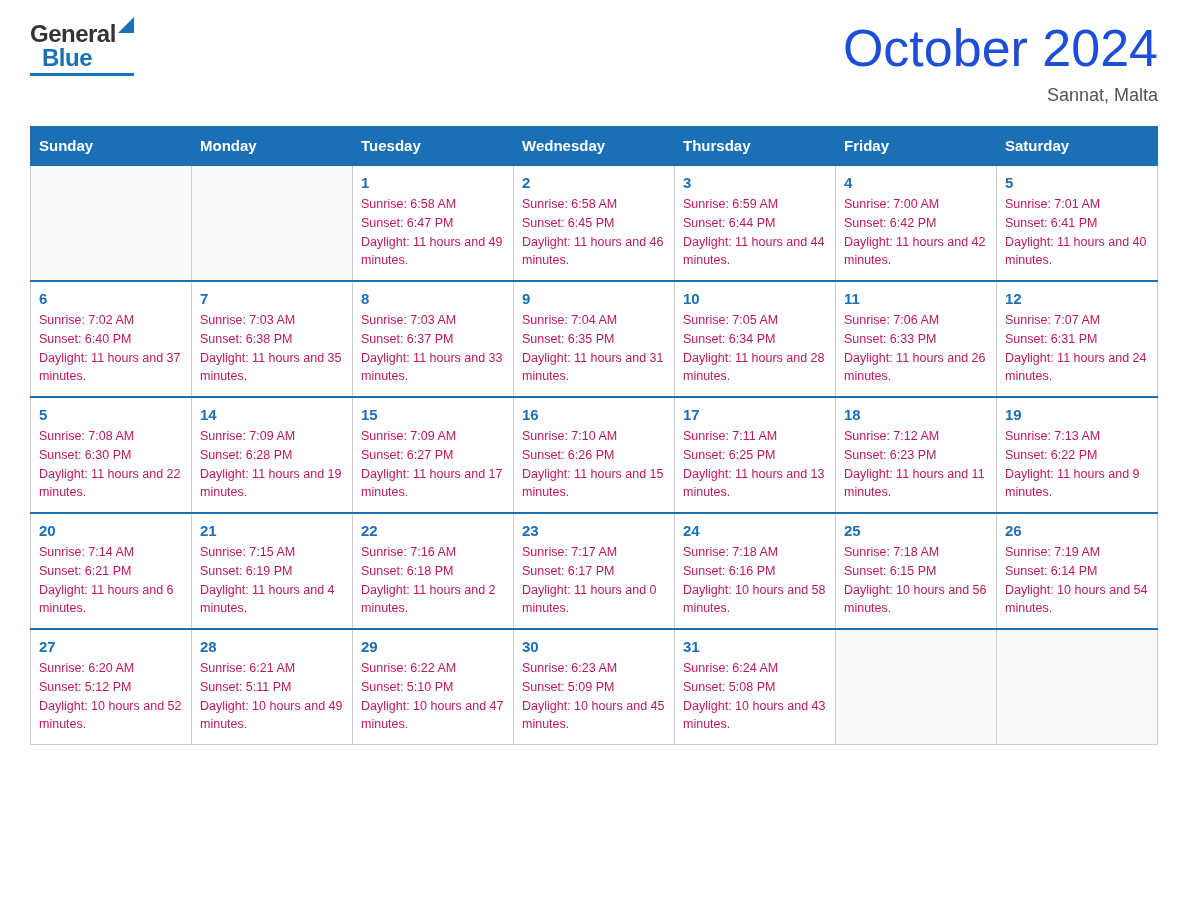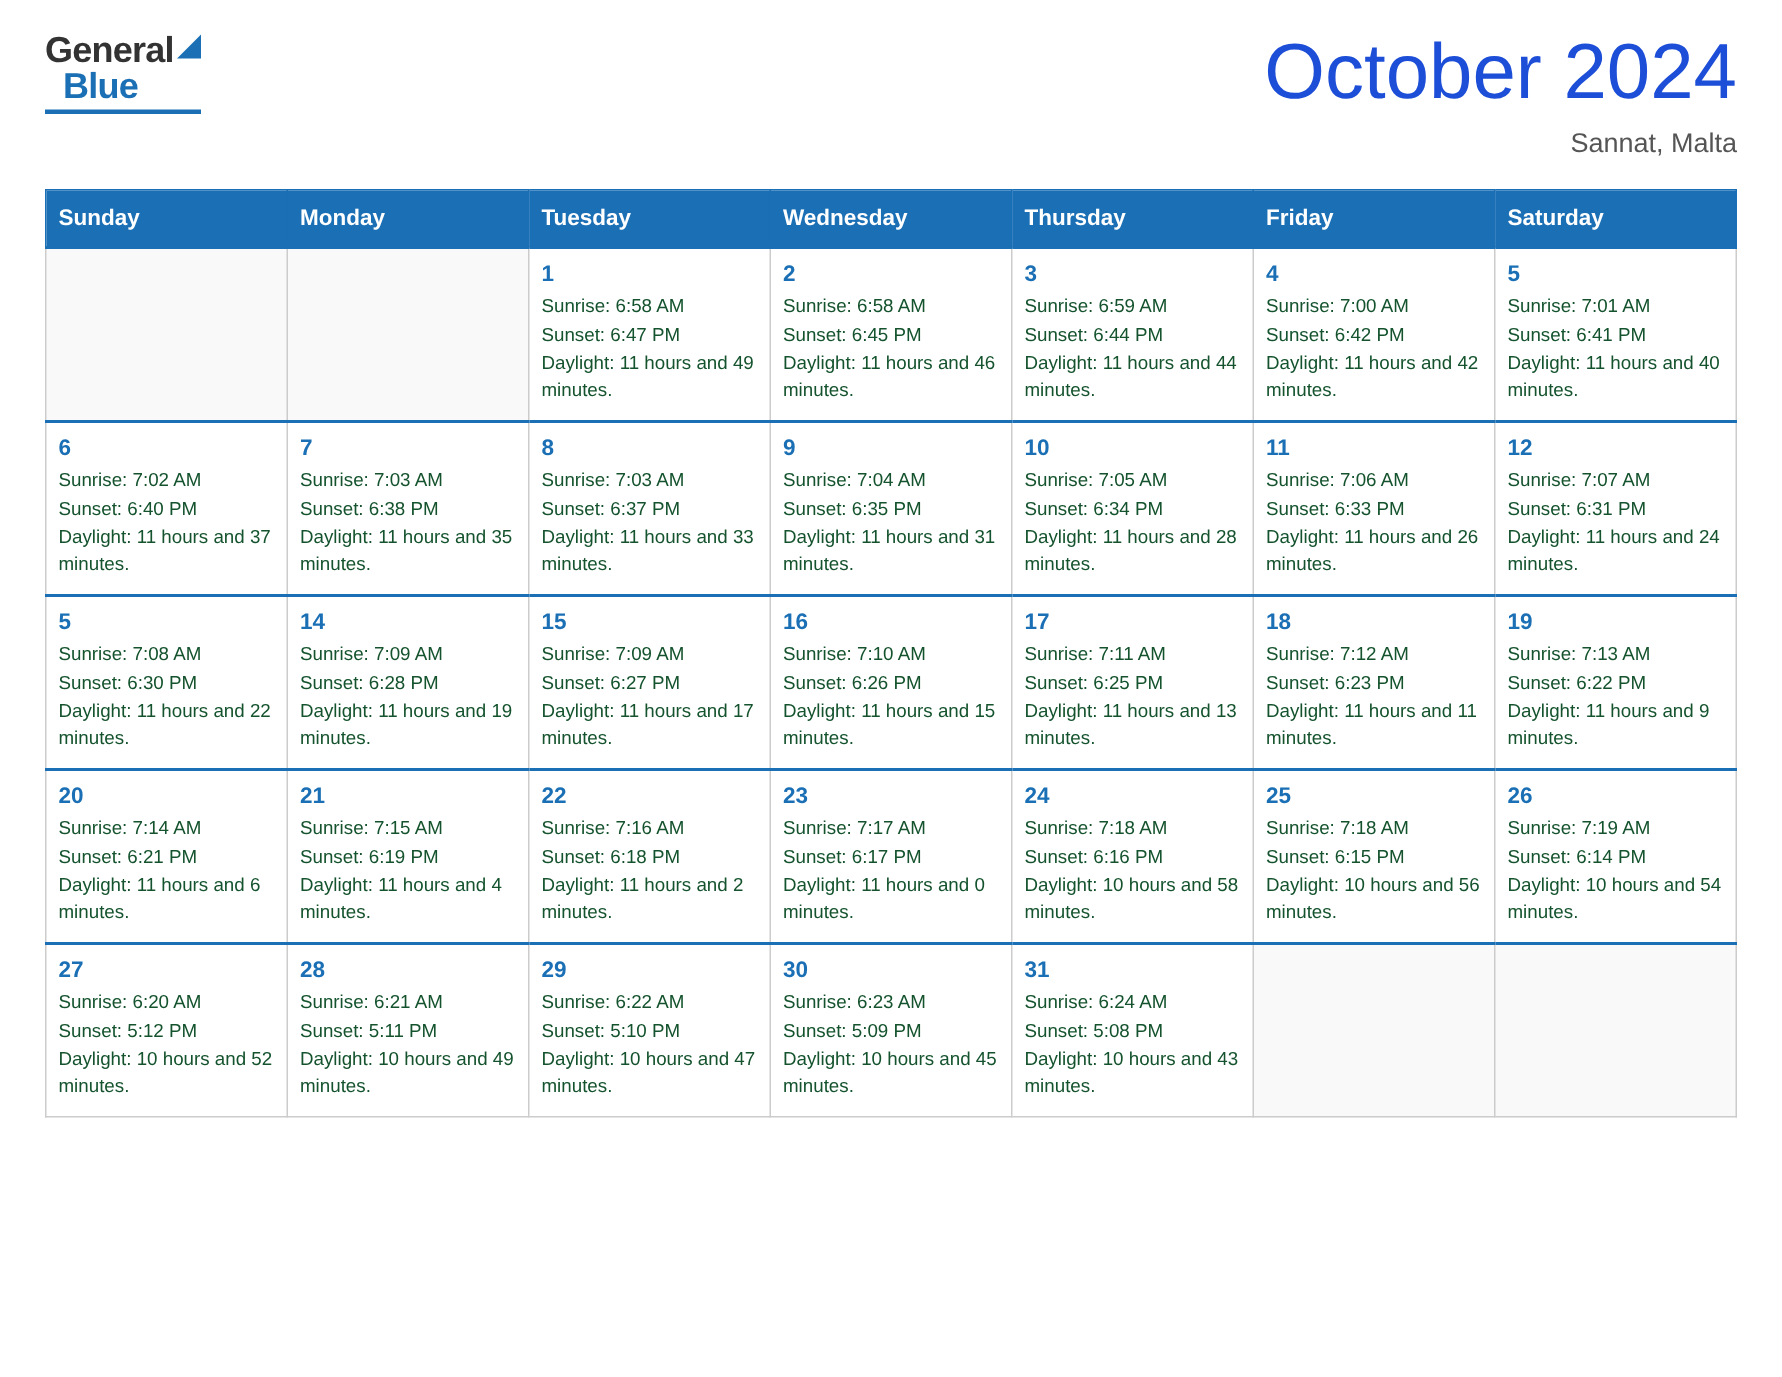--- a/index.html
+++ b/index.html
@@ -57,21 +57,21 @@
     .day-number {
       font-size: 15px;
       font-weight: bold;
       color: #1a6fb5;
       display: block;
       margin-bottom: 4px;
     }
     .day-info {
       font-size: 12.5px;
       line-height: 1.5;
-      color: #14532d;
+      color: #be185d;
     }
     .empty-cell {
       background: #f9f9f9;
     }
     .logo-general {
       font-size: 24px;
       font-weight: bold;
       color: #333;
       letter-spacing: -0.5px;
     }
@@ -81,21 +81,20 @@
       color: #1a6fb5;
       letter-spacing: -0.5px;
     }
     .logo-container {
       display: flex;
       flex-direction: column;
       align-items: flex-start;
     }
     .logo-row1 {
       display: flex;
-      align-items: center;
     }
     .logo-row2 {
       display: flex;
       align-items: center;
       margin-top: -4px;
       margin-left: 12px;
     }
     .logo-underline {
       height: 2.5px;
       background: #1a6fb5;

